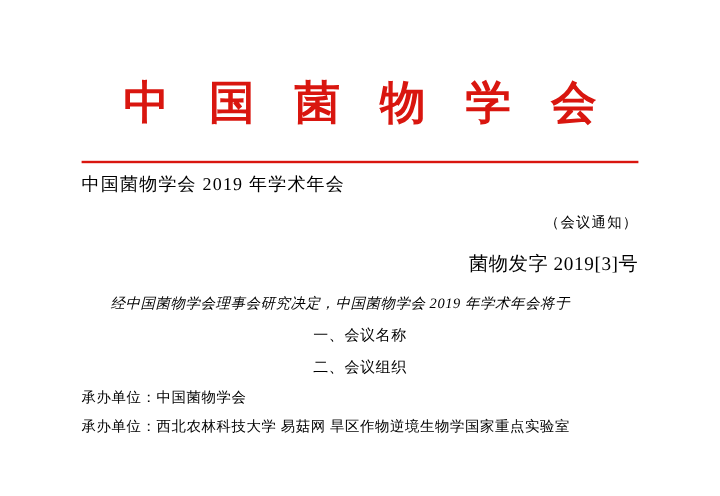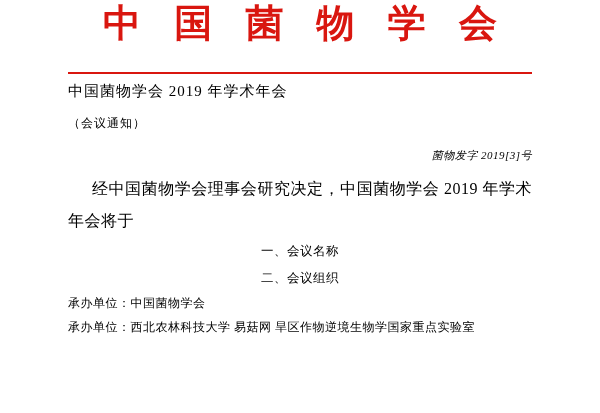--- a/index.html
+++ b/index.html
@@ -21,55 +21,56 @@
     background: #fff;
     box-sizing: border-box;
     padding: 0 68px;
   }
   .masthead {
     text-align: center;
     color: #d9160f;
     font-weight: bold;
     font-size: 38px;
     letter-spacing: 10px;
+    padding-top: 62px;
     line-height: 1.2;
     font-family: "DejaVu Serif", "Liberation Serif", serif;
     text-indent: 10px;
   }
   .rule {
     margin-top: 26px;
     border: 0;
     border-top: 2px solid #d9160f;
     height: 0;
   }
   .doc-title {
     text-align: left;
     font-size: 15px;
     letter-spacing: 1px;
   }
   .doc-subtitle {
-    text-align: left;
+    text-align: right;
     font-size: 12px;
     margin-top: 14px;
     letter-spacing: 1px;
   }
   .doc-number {
     text-align: right;
-    font-size: 11px;
+    font-size: 16px;
     margin-top: 16px;
     letter-spacing: 0.5px;
-    font-style: italic;
   }
   .para {
-    font-size: 16px;
+    font-size: 12px;
     line-height: 2.0;
     margin-top: 10px;
     text-align: justify;
     text-indent: 24px;
     letter-spacing: 0.5px;
+    font-style: italic;
   }
   .section-head {
     font-size: 12.5px;
     line-height: 2.0;
     margin-top: 2px;
     letter-spacing: 0.5px;
     text-align: center;
   }
   .line {
     font-size: 12px;

